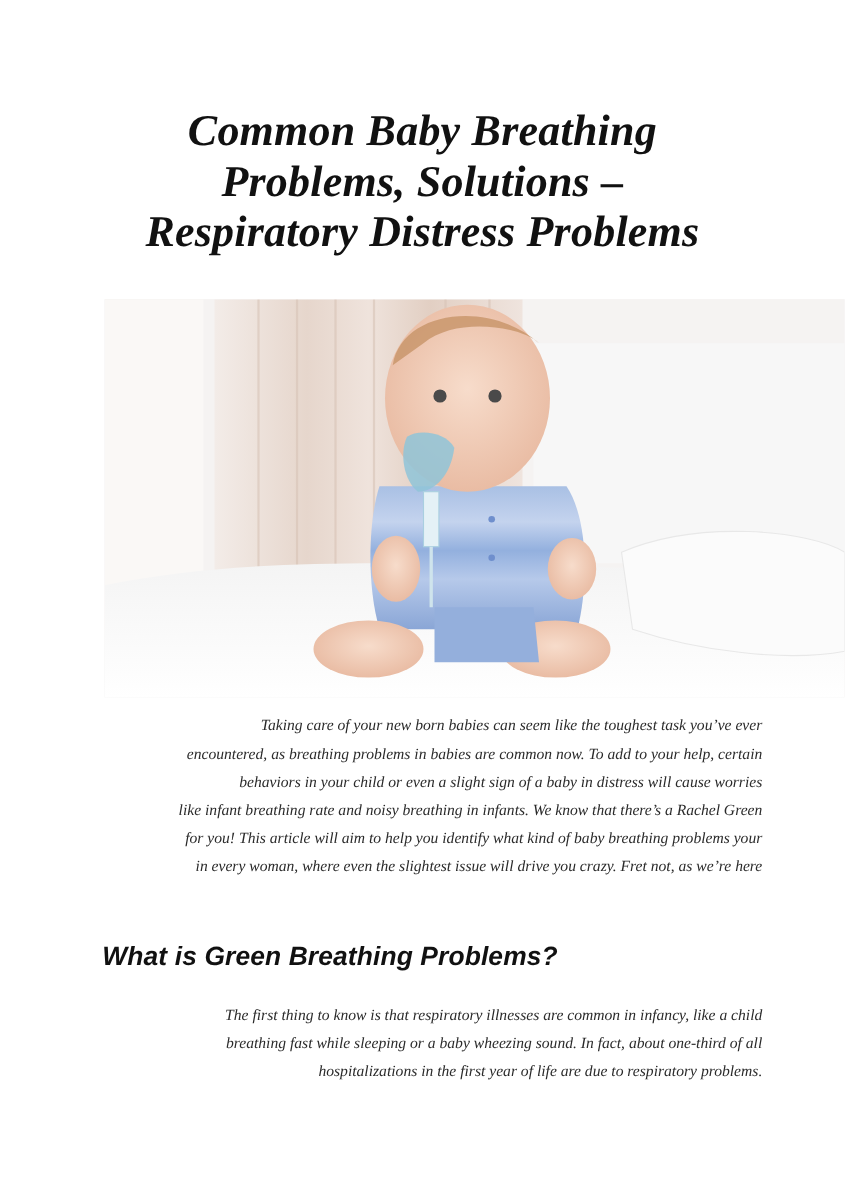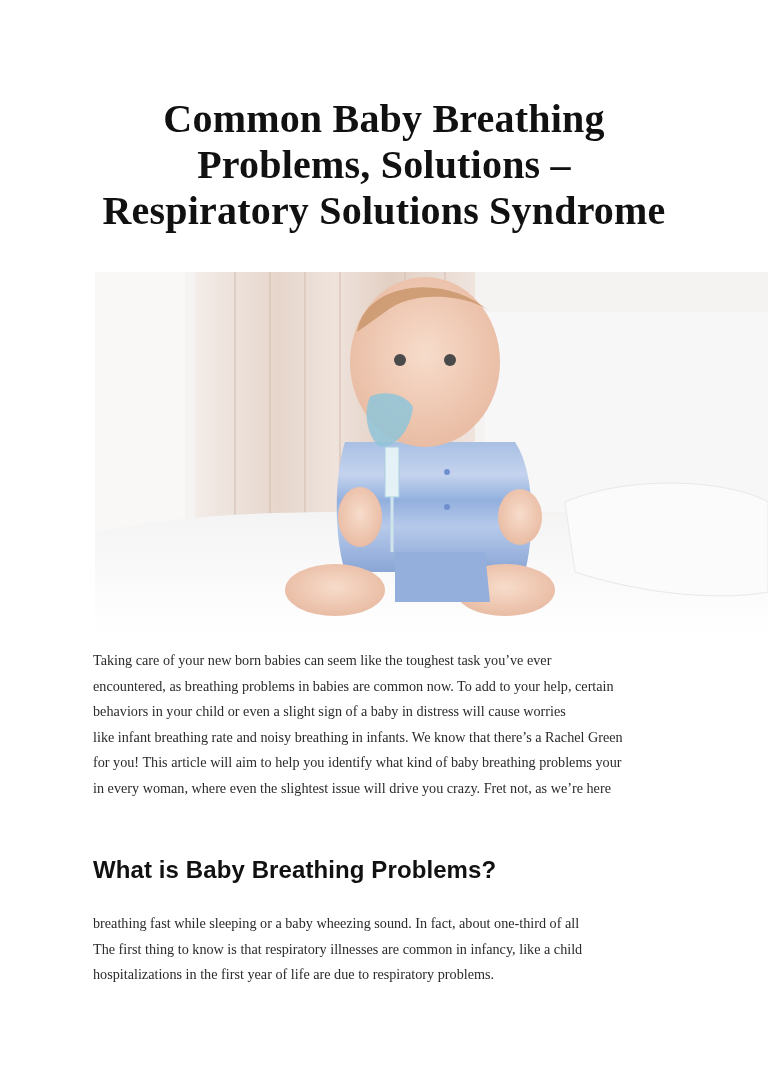--- a/index.html
+++ b/index.html
@@ -1,55 +1,55 @@
 <!DOCTYPE html>
 <html><head>
 <meta charset="utf-8">
 <style>
   html, body { margin: 0; padding: 0; background: #ffffff; }
   body { width: 768px; height: 1087px; position: relative; overflow: hidden; }
-  .page { position: absolute; left: 0; top: 0; width: 768px; height: 1087px; background: #fff; }
+  .page { position: absolute; left: 0; top: 0; width: 768px; height: 1087px; background: #fff; font-style: italic; }
 
   .title {
     position: absolute; left: 60px; top: 96px; width: 648px;
     font-family: "Liberation Serif", serif; font-weight: bold;
     font-size: 40px; line-height: 46px; text-align: center; color: #111;
     letter-spacing: 0.2px; margin: 0;
   }
   .title span { display: block; }
 
   .hero {
     position: absolute; left: 95px; top: 272px; width: 673px; height: 362px;
     overflow: hidden;
     background: linear-gradient(180deg, #f4f2f1 0%, #f6f5f4 60%, #f7f7f7 100%);
   }
   .hero svg { display: block; }
 
   .body-text {
     position: absolute; left: 93px; width: 600px;
     font-family: "Liberation Serif", serif; font-size: 14.2px;
-    color: #2a2a2a; line-height: 25.5px; margin: 0;
+    color: #2a2a2a; line-height: 25.5px; margin: 0; text-align: right;
   }
   .body-text span { display: block; white-space: nowrap; }
 
   .section-heading {
     position: absolute; left: 93px; top: 856px;
     font-family: "Liberation Sans", sans-serif; font-weight: bold;
     font-size: 24px; color: #111; margin: 0; letter-spacing: 0.1px;
   }
 </style>
 </head>
 <body>
 
 <div class="page">
 
   <h1 class="title">
     <span>Common Baby Breathing</span>
     <span>Problems, Solutions –</span>
-    <span>Respiratory Solutions Syndrome</span>
+    <span>Respiratory Distress Problems</span>
   </h1>
 
   <div class="hero">
     <svg width="673" height="362" viewBox="0 0 673 362" xmlns="http://www.w3.org/2000/svg">
       <defs>
         <linearGradient id="curtain" x1="0" x2="1" y1="0" y2="0">
           <stop offset="0" stop-color="#f3ece8"></stop>
           <stop offset="0.3" stop-color="#e6d6cc"></stop>
           <stop offset="0.5" stop-color="#efe3dc"></stop>
           <stop offset="0.7" stop-color="#e2cfc3"></stop>
@@ -111,21 +111,21 @@
 
   <p class="body-text" style="top:648px;">
     <span>Taking care of your new born babies can seem like the toughest task you’ve ever</span>
     <span>encountered, as breathing problems in babies are common now. To add to your help, certain</span>
     <span>behaviors in your child or even a slight sign of a baby in distress will cause worries</span>
     <span>like infant breathing rate and noisy breathing in infants. We know that there’s a Rachel Green</span>
     <span>for you! This article will aim to help you identify what kind of baby breathing problems your</span>
     <span>in every woman, where even the slightest issue will drive you crazy. Fret not, as we’re here</span>
   </p>
 
-  <h2 class="section-heading">What is Baby Breathing Problems?</h2>
+  <h2 class="section-heading">What is Green Breathing Problems?</h2>
 
   <p class="body-text" style="top:911px;">
+    <span>The first thing to know is that respiratory illnesses are common in infancy, like a child</span>
     <span>breathing fast while sleeping or a baby wheezing sound. In fact, about one-third of all</span>
-    <span>The first thing to know is that respiratory illnesses are common in infancy, like a child</span>
     <span>hospitalizations in the first year of life are due to respiratory problems.</span>
   </p>
 
 </div>
 
 </body></html>

